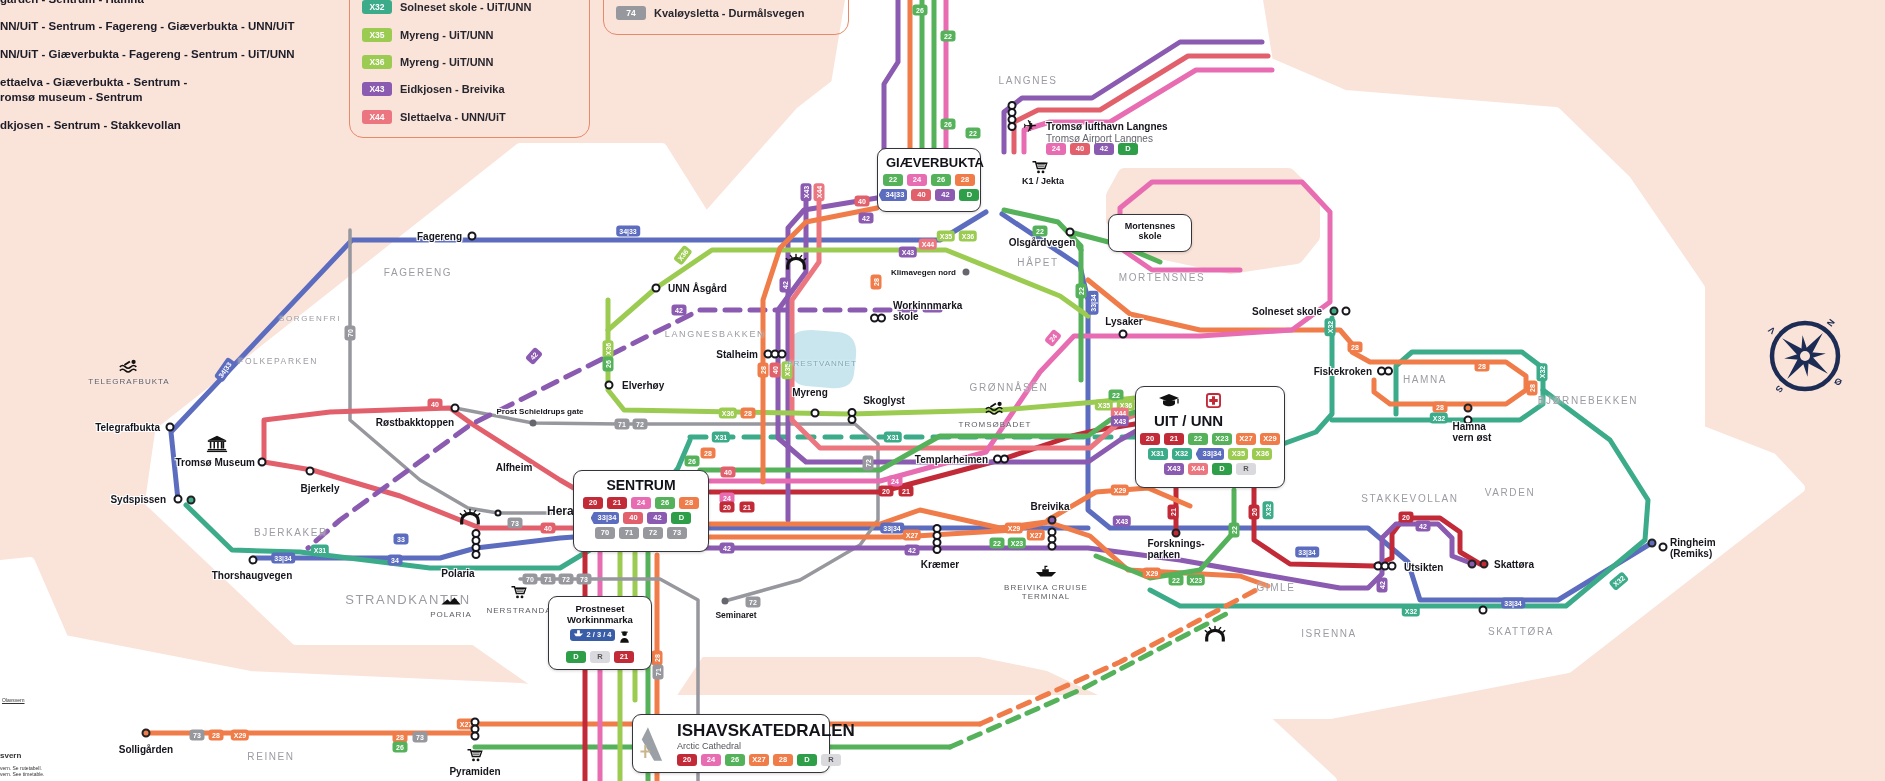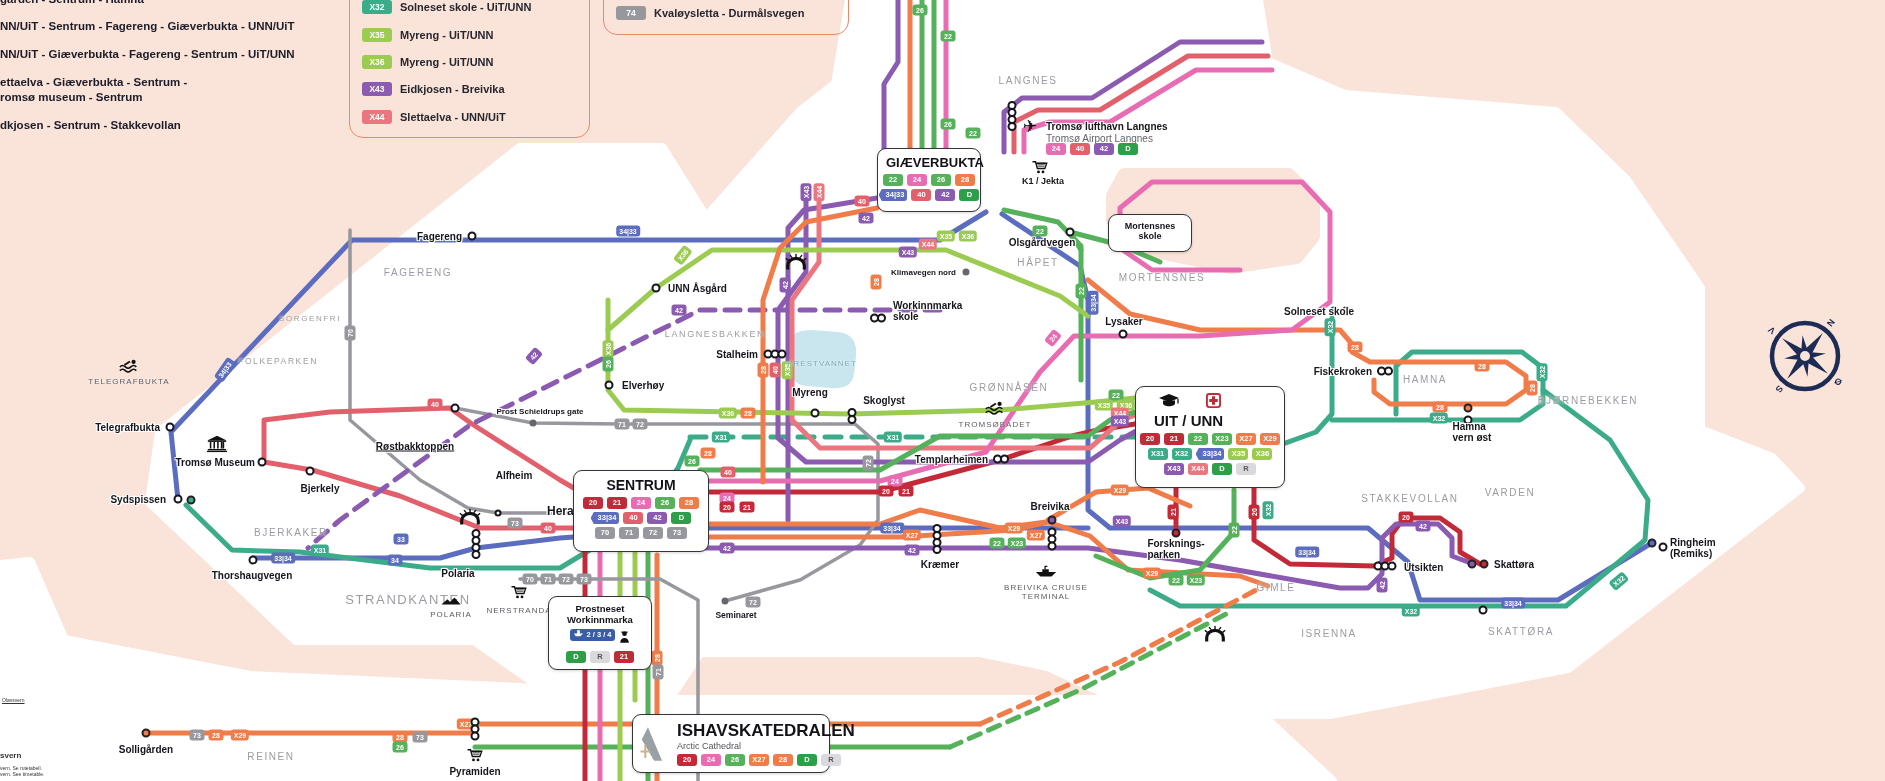--- a/index.html
+++ b/index.html
@@ -308,27 +308,27 @@
       </div>
       <div class="st" style="left: 252px; top: 575px; transform: translate(-50%, -50%);">
         <div>Thorshaugvegen</div>
       </div>
       <div class="st" style="left: 255px; top: 462px; transform: translate(-100%, -50%); text-align: right;">
         <div>Tromsø Museum</div>
       </div>
       <div class="st" style="left: 320px; top: 488px; transform: translate(-50%, -50%);">
         <div>Bjerkely</div>
       </div>
-      <div class="st" style="left: 415px; top: 446px; transform: translate(-50%, -50%); text-decoration: underline;">
+      <div class="st" style="left: 415px; top: 422px; transform: translate(-50%, -50%);">
         <div>Røstbakktoppen</div>
       </div>
       <div class="st" style="font-size: 8px; left: 540px; top: 411px; transform: translate(-50%, -50%);">
         <div>Prost Schieldrups gate</div>
       </div>
-      <div class="st" style="left: 514px; top: 467px; transform: translate(-50%, -50%); margin-top: 8px;">
+      <div class="st" style="left: 514px; top: 467px; transform: translate(-50%, -50%);">
         <div>Alfheim</div>
       </div>
       <div class="st" style="font-size: 12px; left: 508px; top: 511px; transform: translate(0px, -50%); padding-left: 39px;">
         <div>Heracleum</div>
       </div>
       <div class="st" style="left: 458px; top: 573px; transform: translate(-50%, -50%);">
         <div>Polaria</div>
       </div>
       <div class="st" style="left: 668px; top: 288px; transform: translate(0px, -50%);">
         <div>UNN Åsgård</div>
@@ -377,21 +377,21 @@
       <div class="st" style="left: 1404px; top: 567px; transform: translate(0px, -50%);">
         <div>Utsikten</div>
       </div>
       <div class="st" style="left: 1494px; top: 564px; transform: translate(0px, -50%);">
         <div>Skattøra</div>
       </div>
       <div class="st" style="left: 1670px; top: 548px; transform: translate(0px, -50%);">
         <div>Ringheim</div>
         <div>(Remiks)</div>
       </div>
-      <div class="st" style="left: 1322px; top: 311px; transform: translate(-100%, -50%); text-align: right; margin-left: 32px;">
+      <div class="st" style="left: 1322px; top: 311px; transform: translate(-100%, -50%); text-align: right;">
         <div>Solneset skole</div>
       </div>
       <div class="st" style="left: 1372px; top: 371px; transform: translate(-100%, -50%); text-align: right;">
         <div>Fiskekroken</div>
       </div>
       <div class="st" style="left: 1472px; top: 432px; transform: translate(-50%, -50%);">
         <div>Hamna</div>
         <div>vern øst</div>
       </div>
       <div class="st" style="left: 146px; top: 749px; transform: translate(-50%, -50%);">

